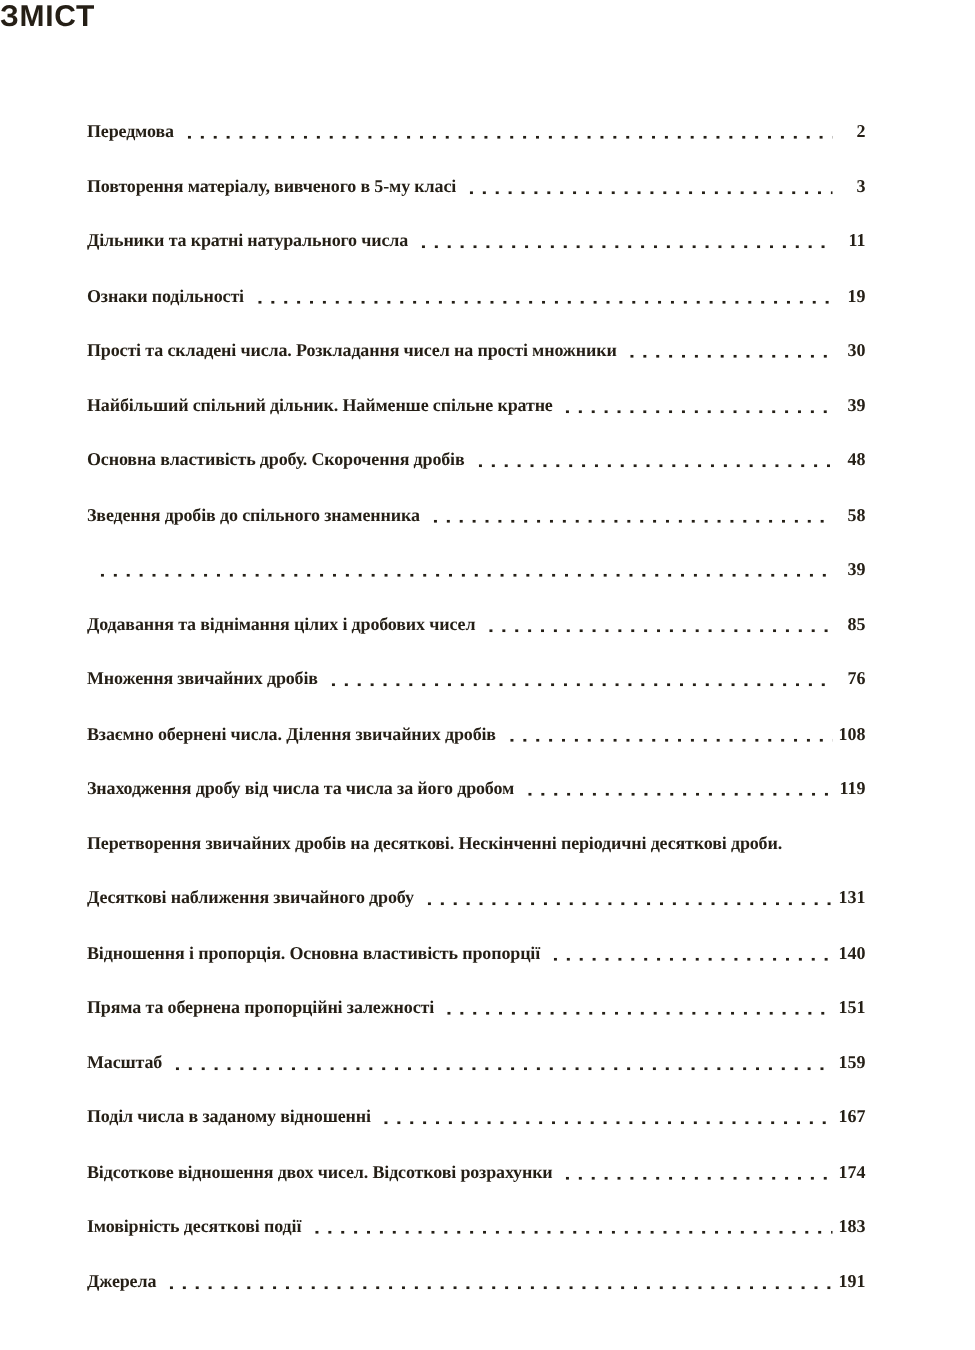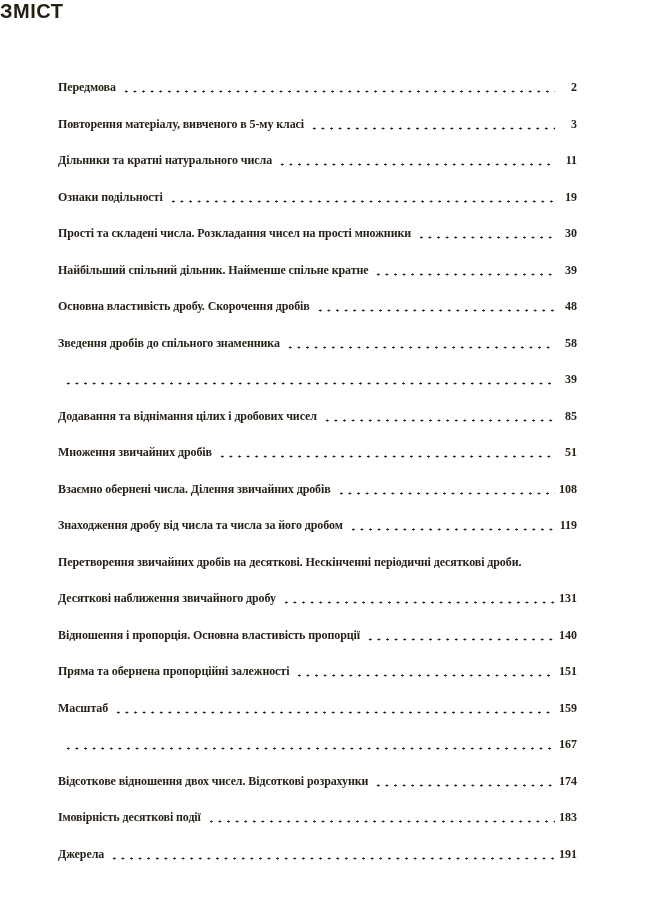--- a/index.html
+++ b/index.html
@@ -122,21 +122,21 @@
     <span class="toc-page">39</span>
   </div>
       <div class="toc-row">
     <span class="toc-label">Додавання та віднімання цілих і дробових чисел</span>
     <span class="toc-leader"></span>
     <span class="toc-page">85</span>
   </div>
       <div class="toc-row">
     <span class="toc-label">Множення звичайних дробів</span>
     <span class="toc-leader"></span>
-    <span class="toc-page">51</span>
+    <span class="toc-page">76</span>
   </div>
       <div class="toc-row">
     <span class="toc-label">Взаємно обернені числа. Ділення звичайних дробів</span>
     <span class="toc-leader"></span>
     <span class="toc-page">108</span>
   </div>
       <div class="toc-row">
     <span class="toc-label">Знаходження дробу від числа та числа за його дробом</span>
     <span class="toc-leader"></span>
     <span class="toc-page">119</span>
@@ -159,20 +159,21 @@
     <span class="toc-label">Пряма та обернена пропорційні залежності</span>
     <span class="toc-leader"></span>
     <span class="toc-page">151</span>
   </div>
       <div class="toc-row">
     <span class="toc-label">Масштаб</span>
     <span class="toc-leader"></span>
     <span class="toc-page">159</span>
   </div>
       <div class="toc-row">
+    <span class="toc-label">Поділ числа в заданому відношенні</span>
     <span class="toc-leader"></span>
     <span class="toc-page">167</span>
   </div>
       <div class="toc-row">
     <span class="toc-label">Відсоткове відношення двох чисел. Відсоткові розрахунки</span>
     <span class="toc-leader"></span>
     <span class="toc-page">174</span>
   </div>
       <div class="toc-row">
     <span class="toc-label">Імовірність десяткові події</span>

